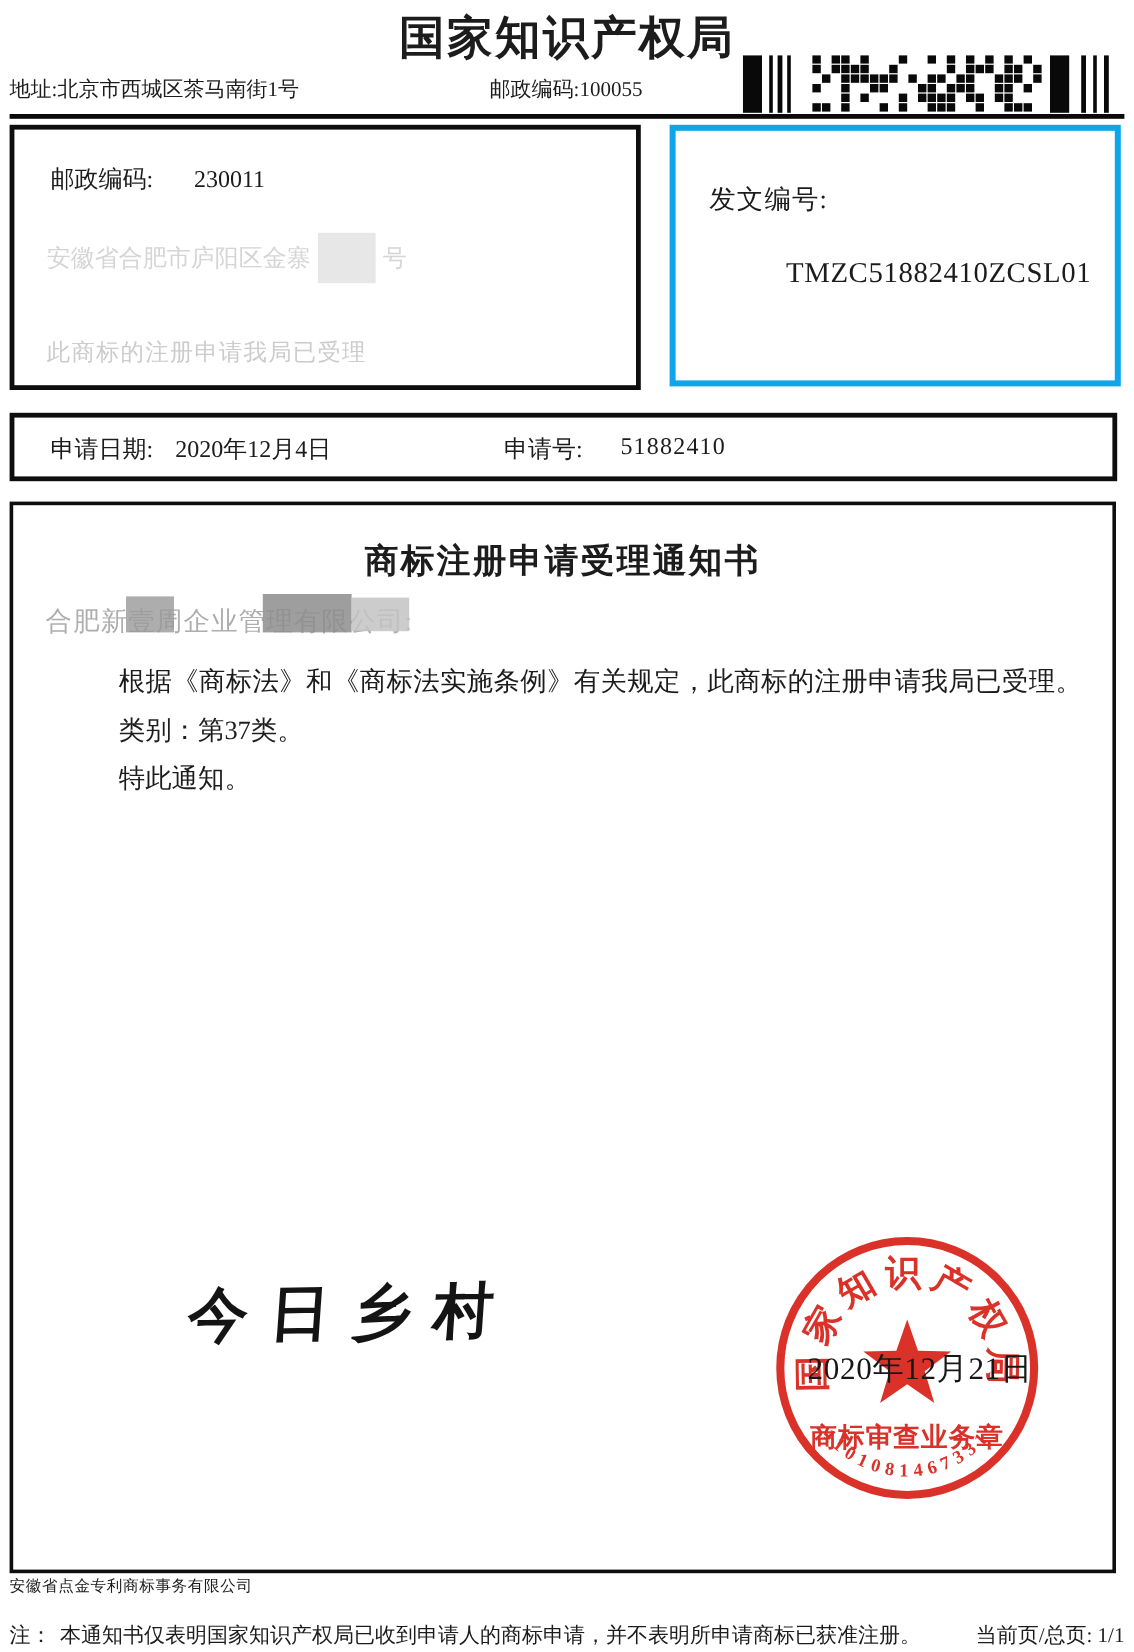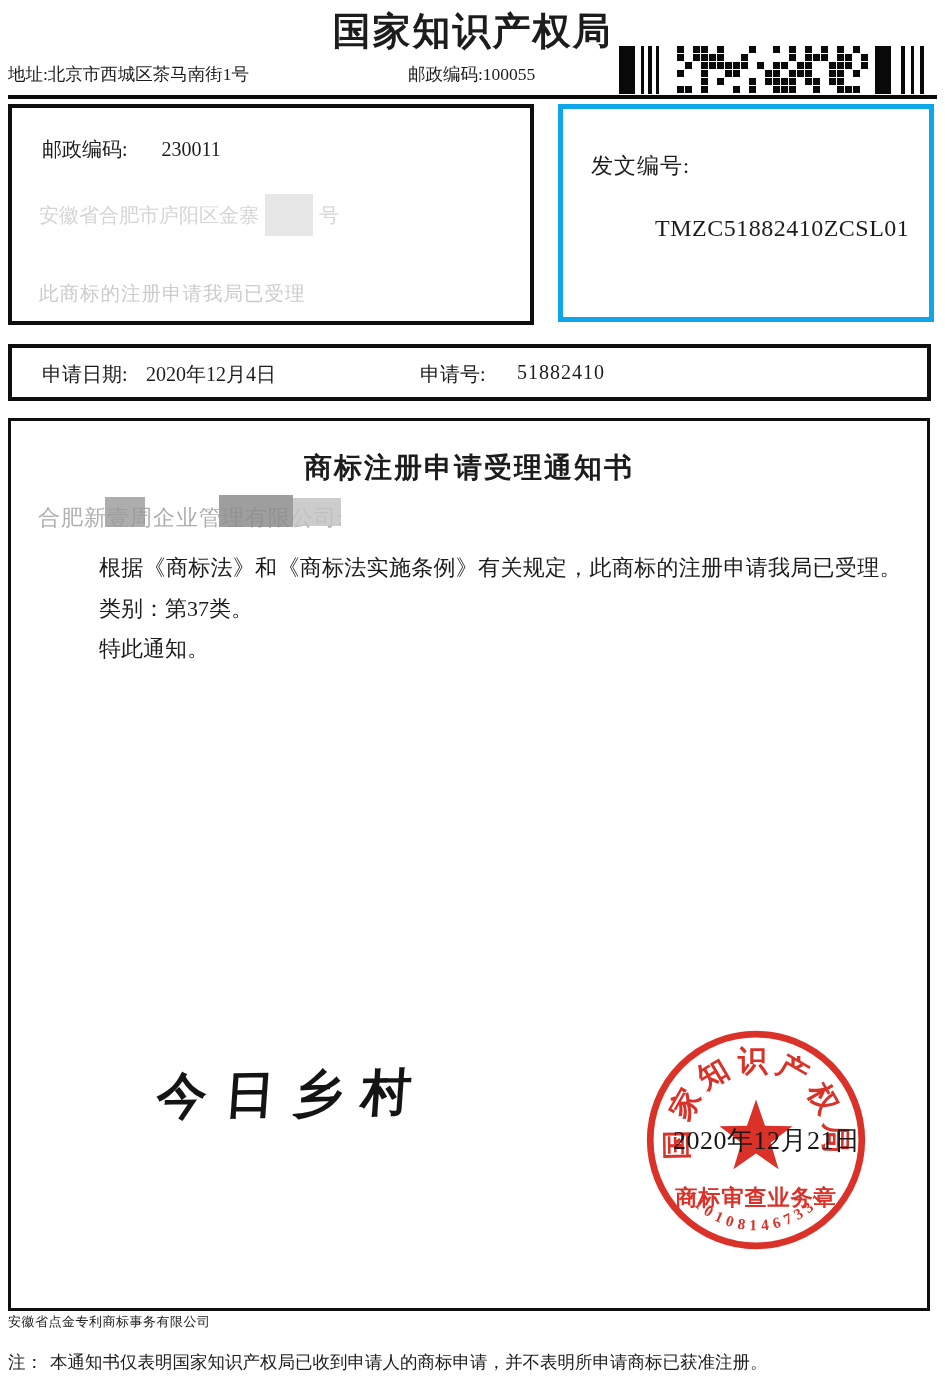--- a/index.html
+++ b/index.html
@@ -198,14 +198,15 @@
       <text font-size="16" font-weight="bold" fill="#d8261c" letter-spacing="5">
         <textPath href="#sealNum" startOffset="50%" text-anchor="middle">1101081467331</textPath>
       </text>
     </svg>
     <div class="abs seal-date">2020年12月21日</div>
   </div>
 
   <div class="abs agent">安徽省点金专利商标事务有限公司</div>
   <div class="abs note-label">注：</div>
   <div class="abs note-text">本通知书仅表明国家知识产权局已收到申请人的商标申请，并不表明所申请商标已获准注册。</div>
+  <div class="abs page-ind">当前页/总页: 1/1</div>
 
 </div>
 
 </body></html>

